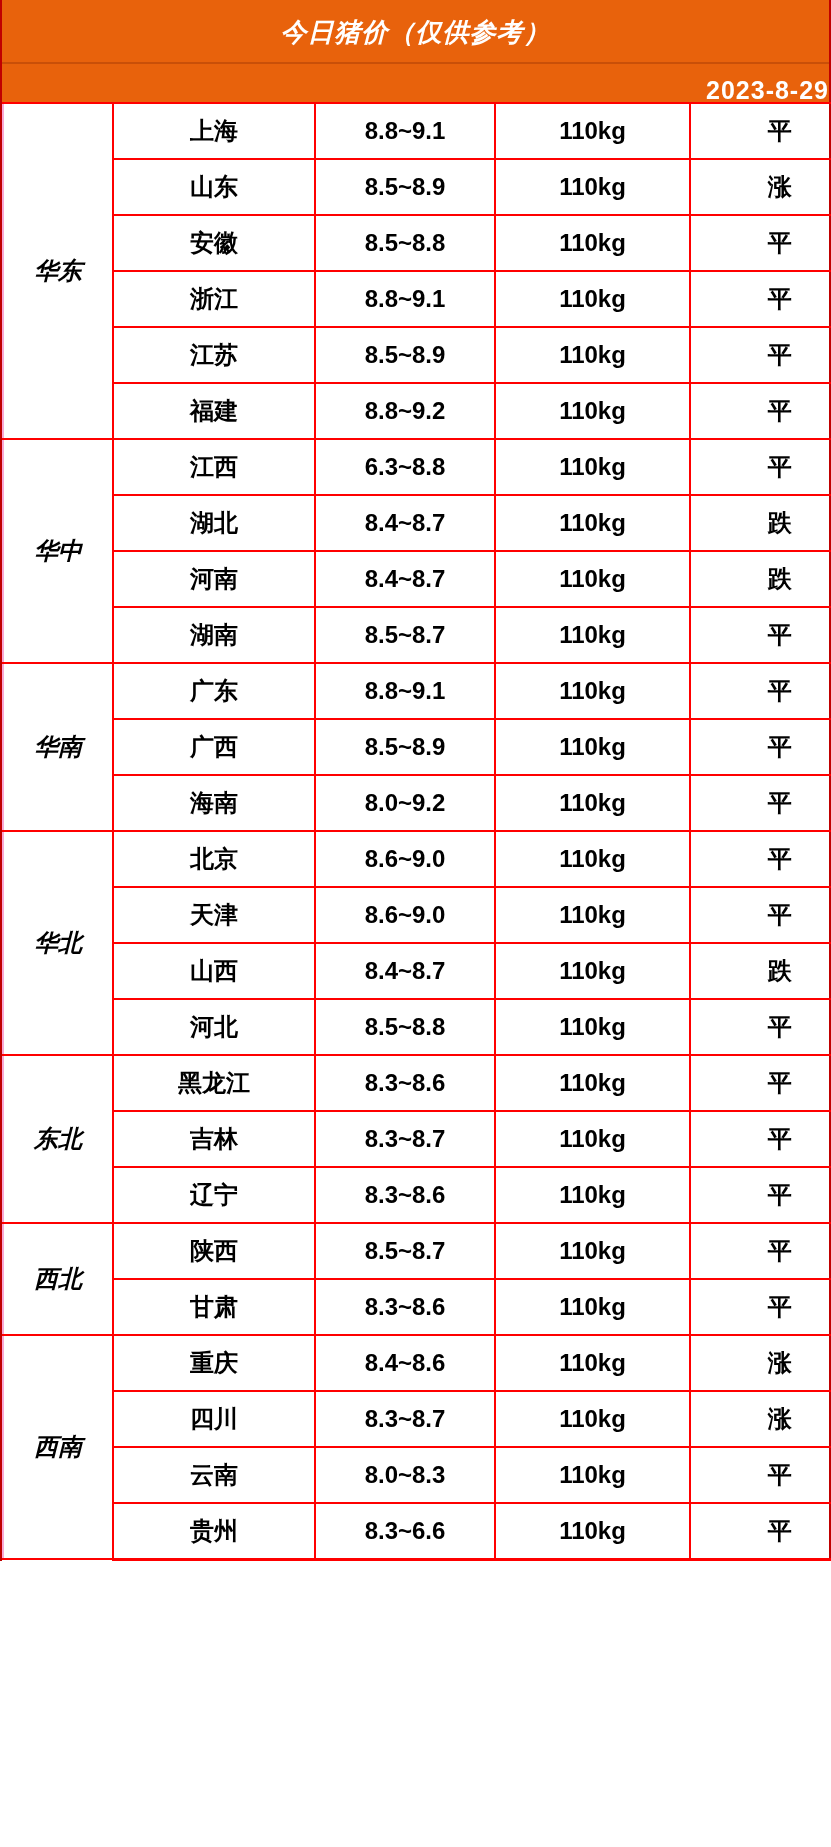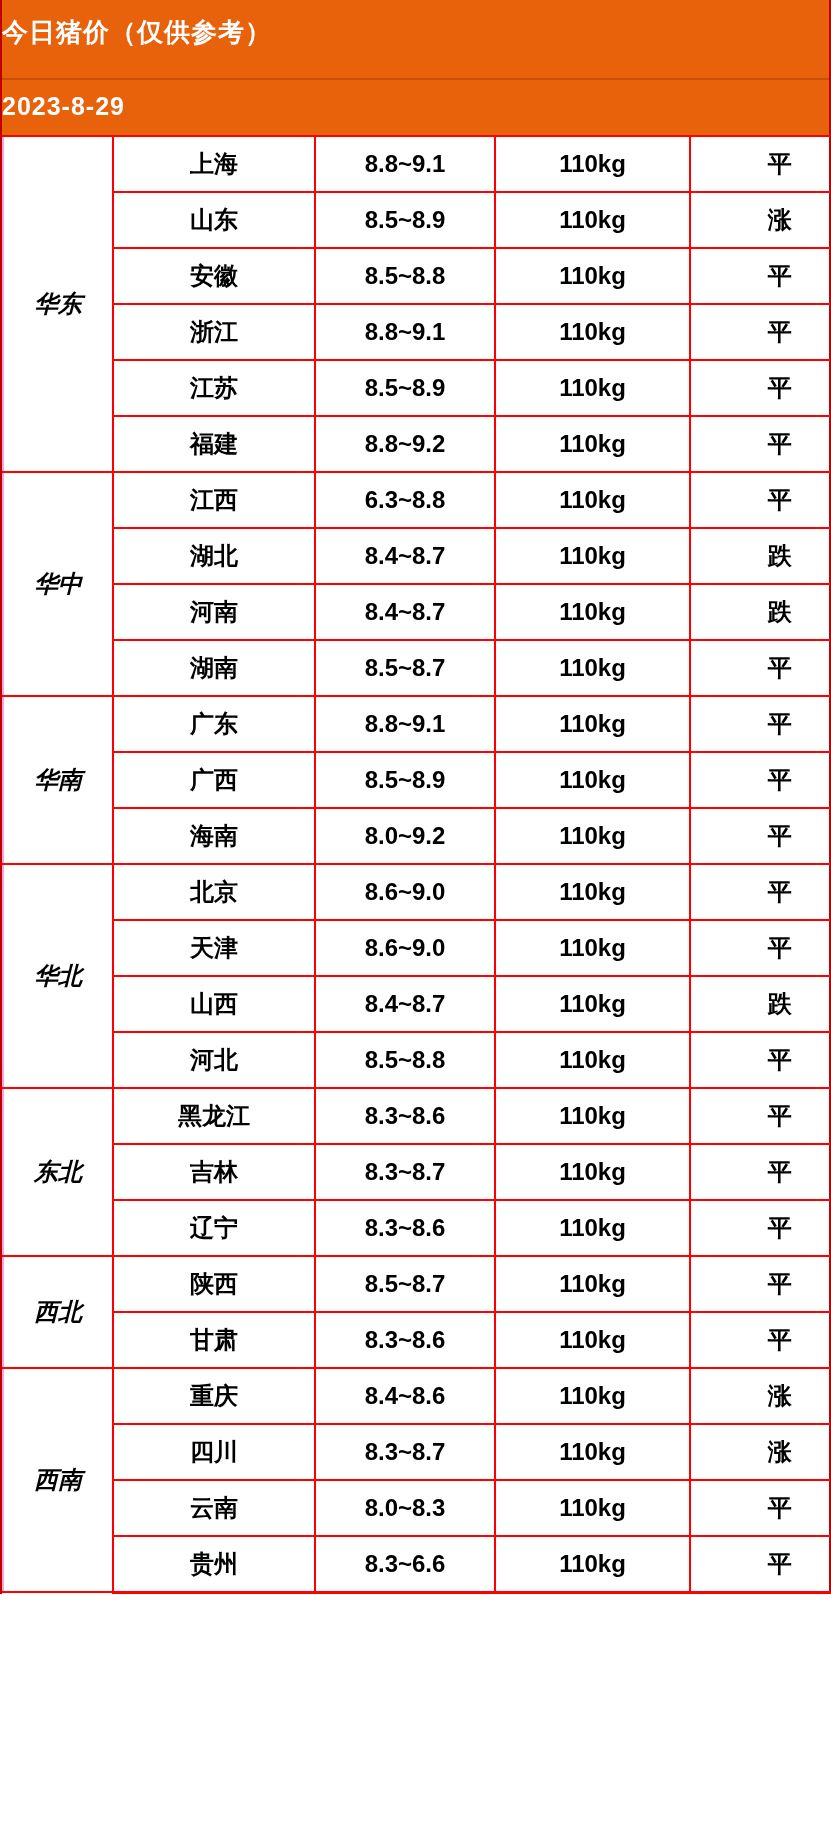--- a/index.html
+++ b/index.html
@@ -14,35 +14,37 @@
   }
   .sheet {
     width: 831px;
     border: 2px solid #c00000;
     border-top: none;
     border-bottom: none;
   }
   .title-bar {
     background: #e8620c;
     color: #ffffff;
+    text-align: center;
     font-size: 26px;
     font-weight: bold;
     letter-spacing: 1px;
-    height: 80px;
+    height: 64px;
     line-height: 64px;
     border-bottom: 2px solid #c94f08;
+    font-style: italic;
   }
   .date-bar {
     background: #e8620c;
     color: #ffffff;
-    text-align: left;
+    text-align: right;
     font-size: 25px;
     font-weight: bold;
     letter-spacing: 1px;
-    height: 55px;
+    height: 38px;
     line-height: 53px;
   }
   table.pig {
     width: 831px;
     border-collapse: collapse;
     table-layout: fixed;
   }
   table.pig td {
     border: 2px solid #ff0000;
     text-align: center;

